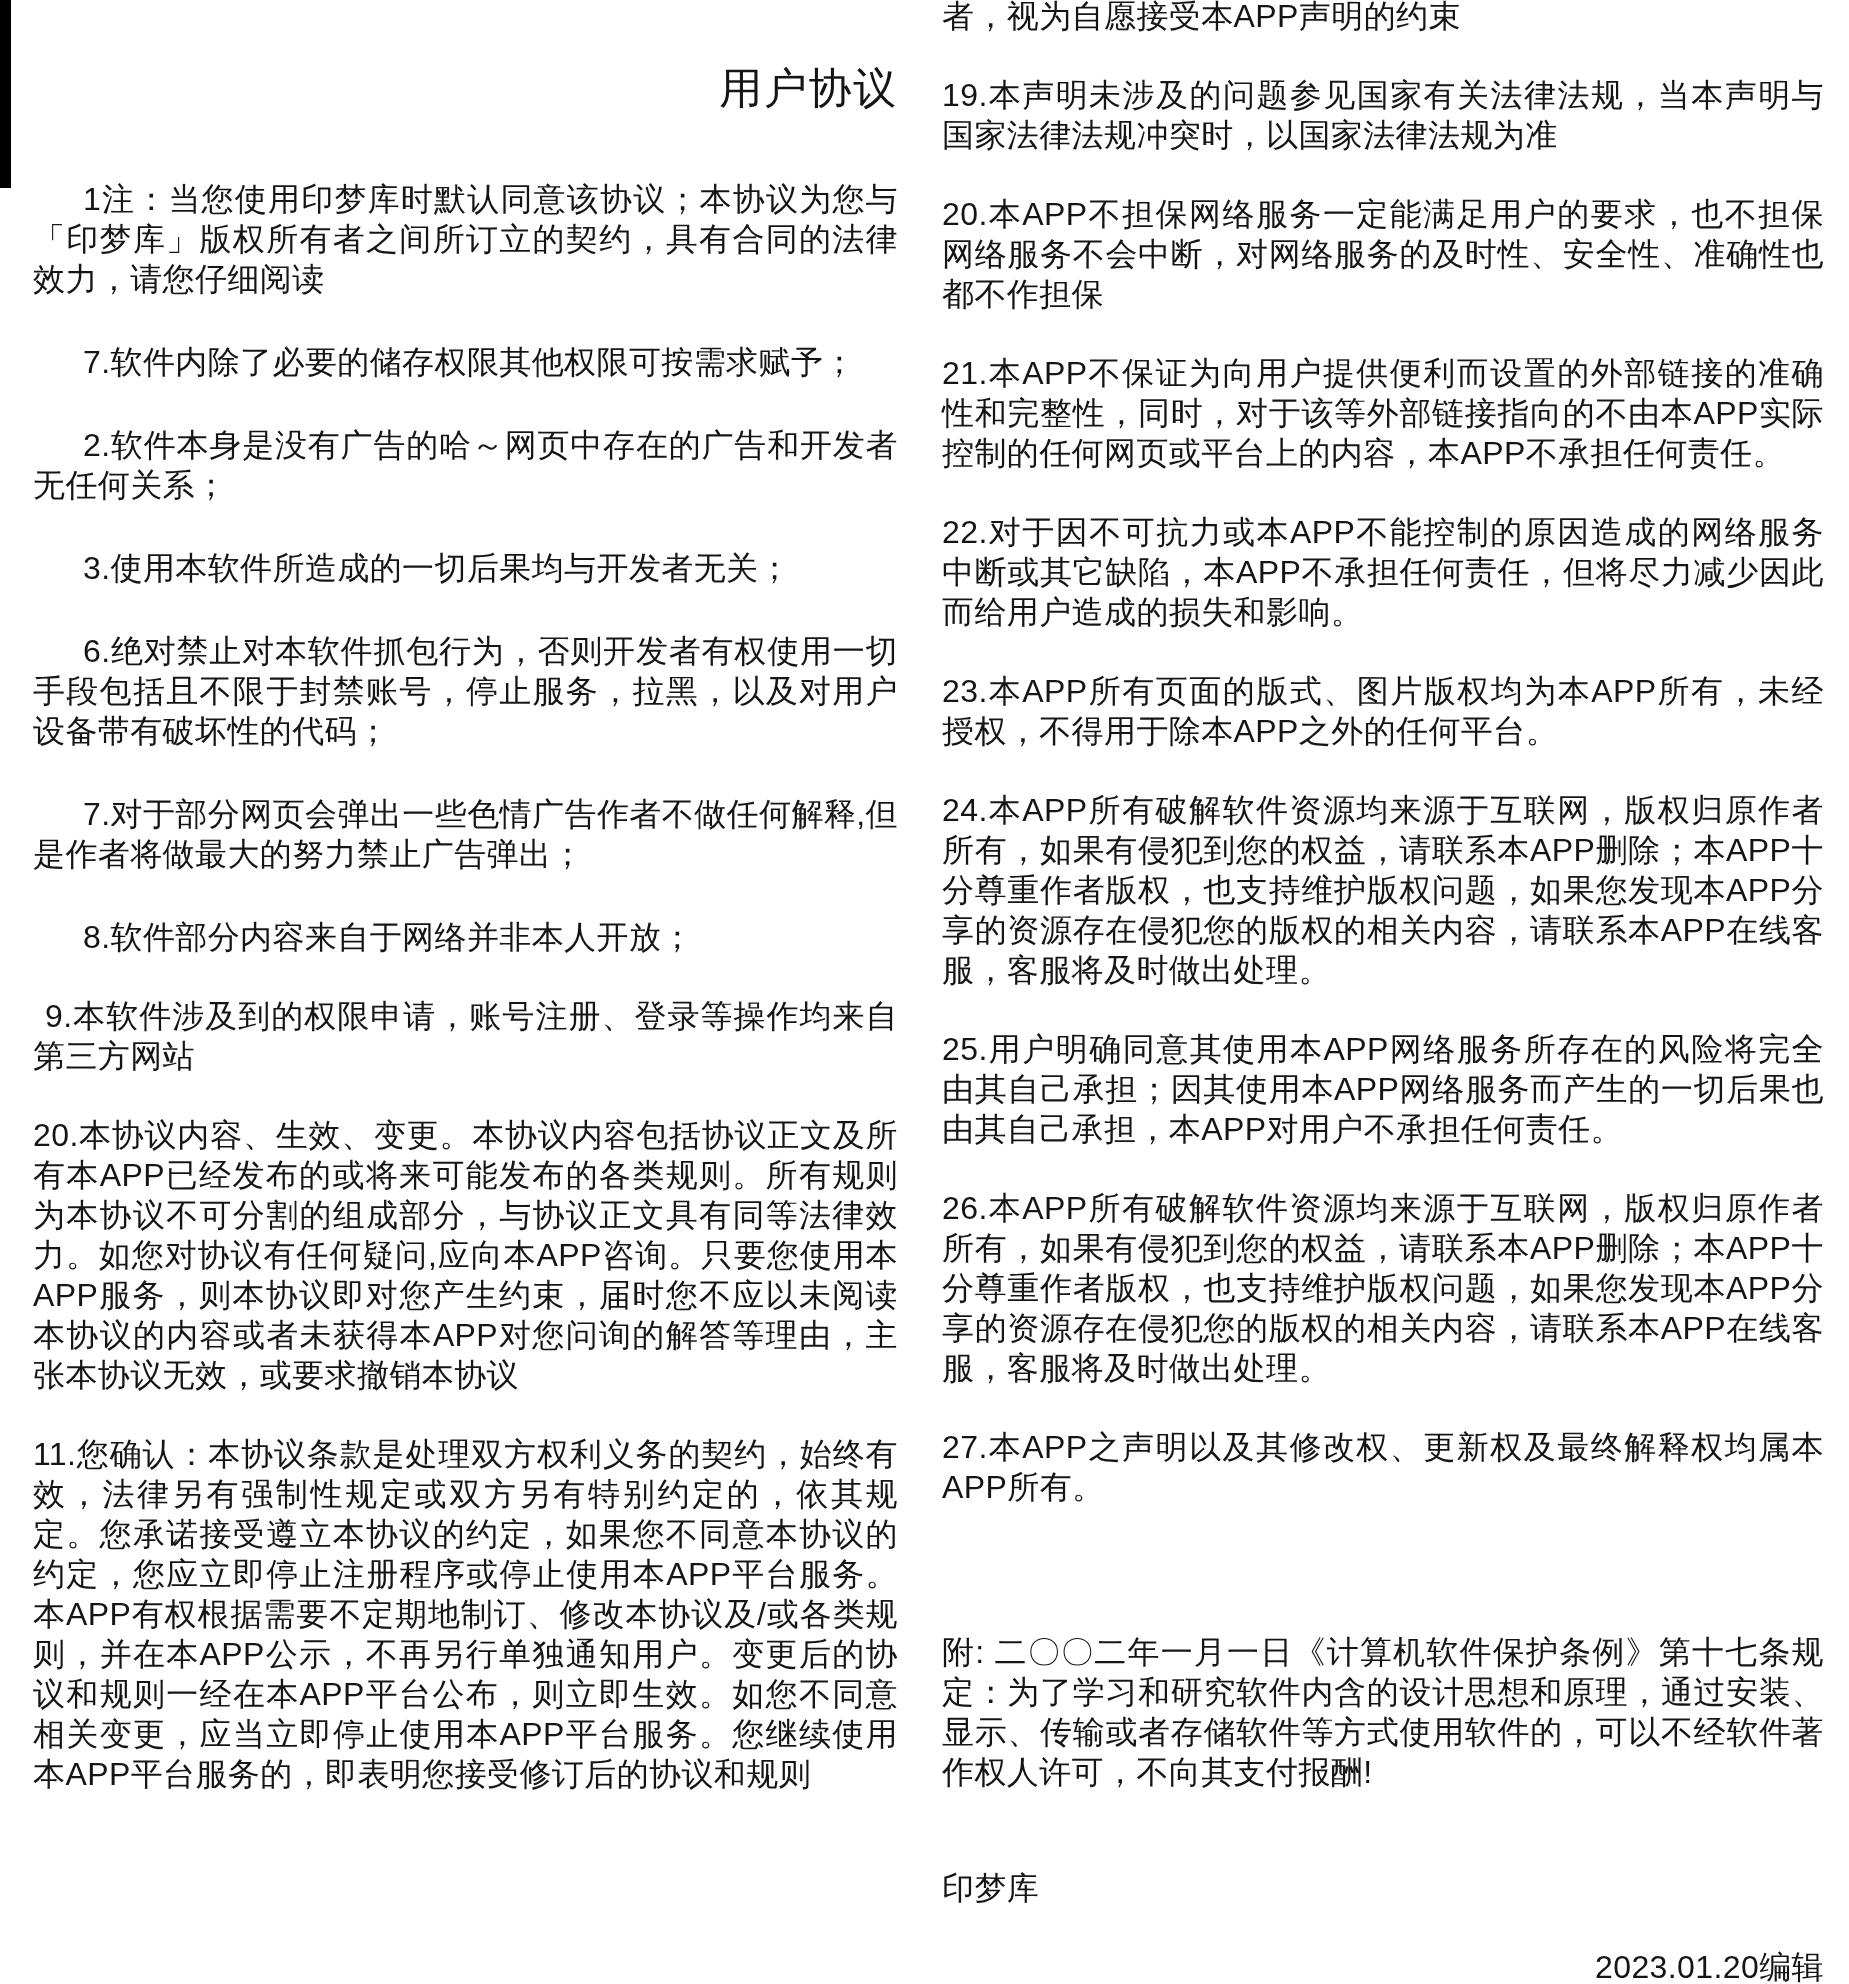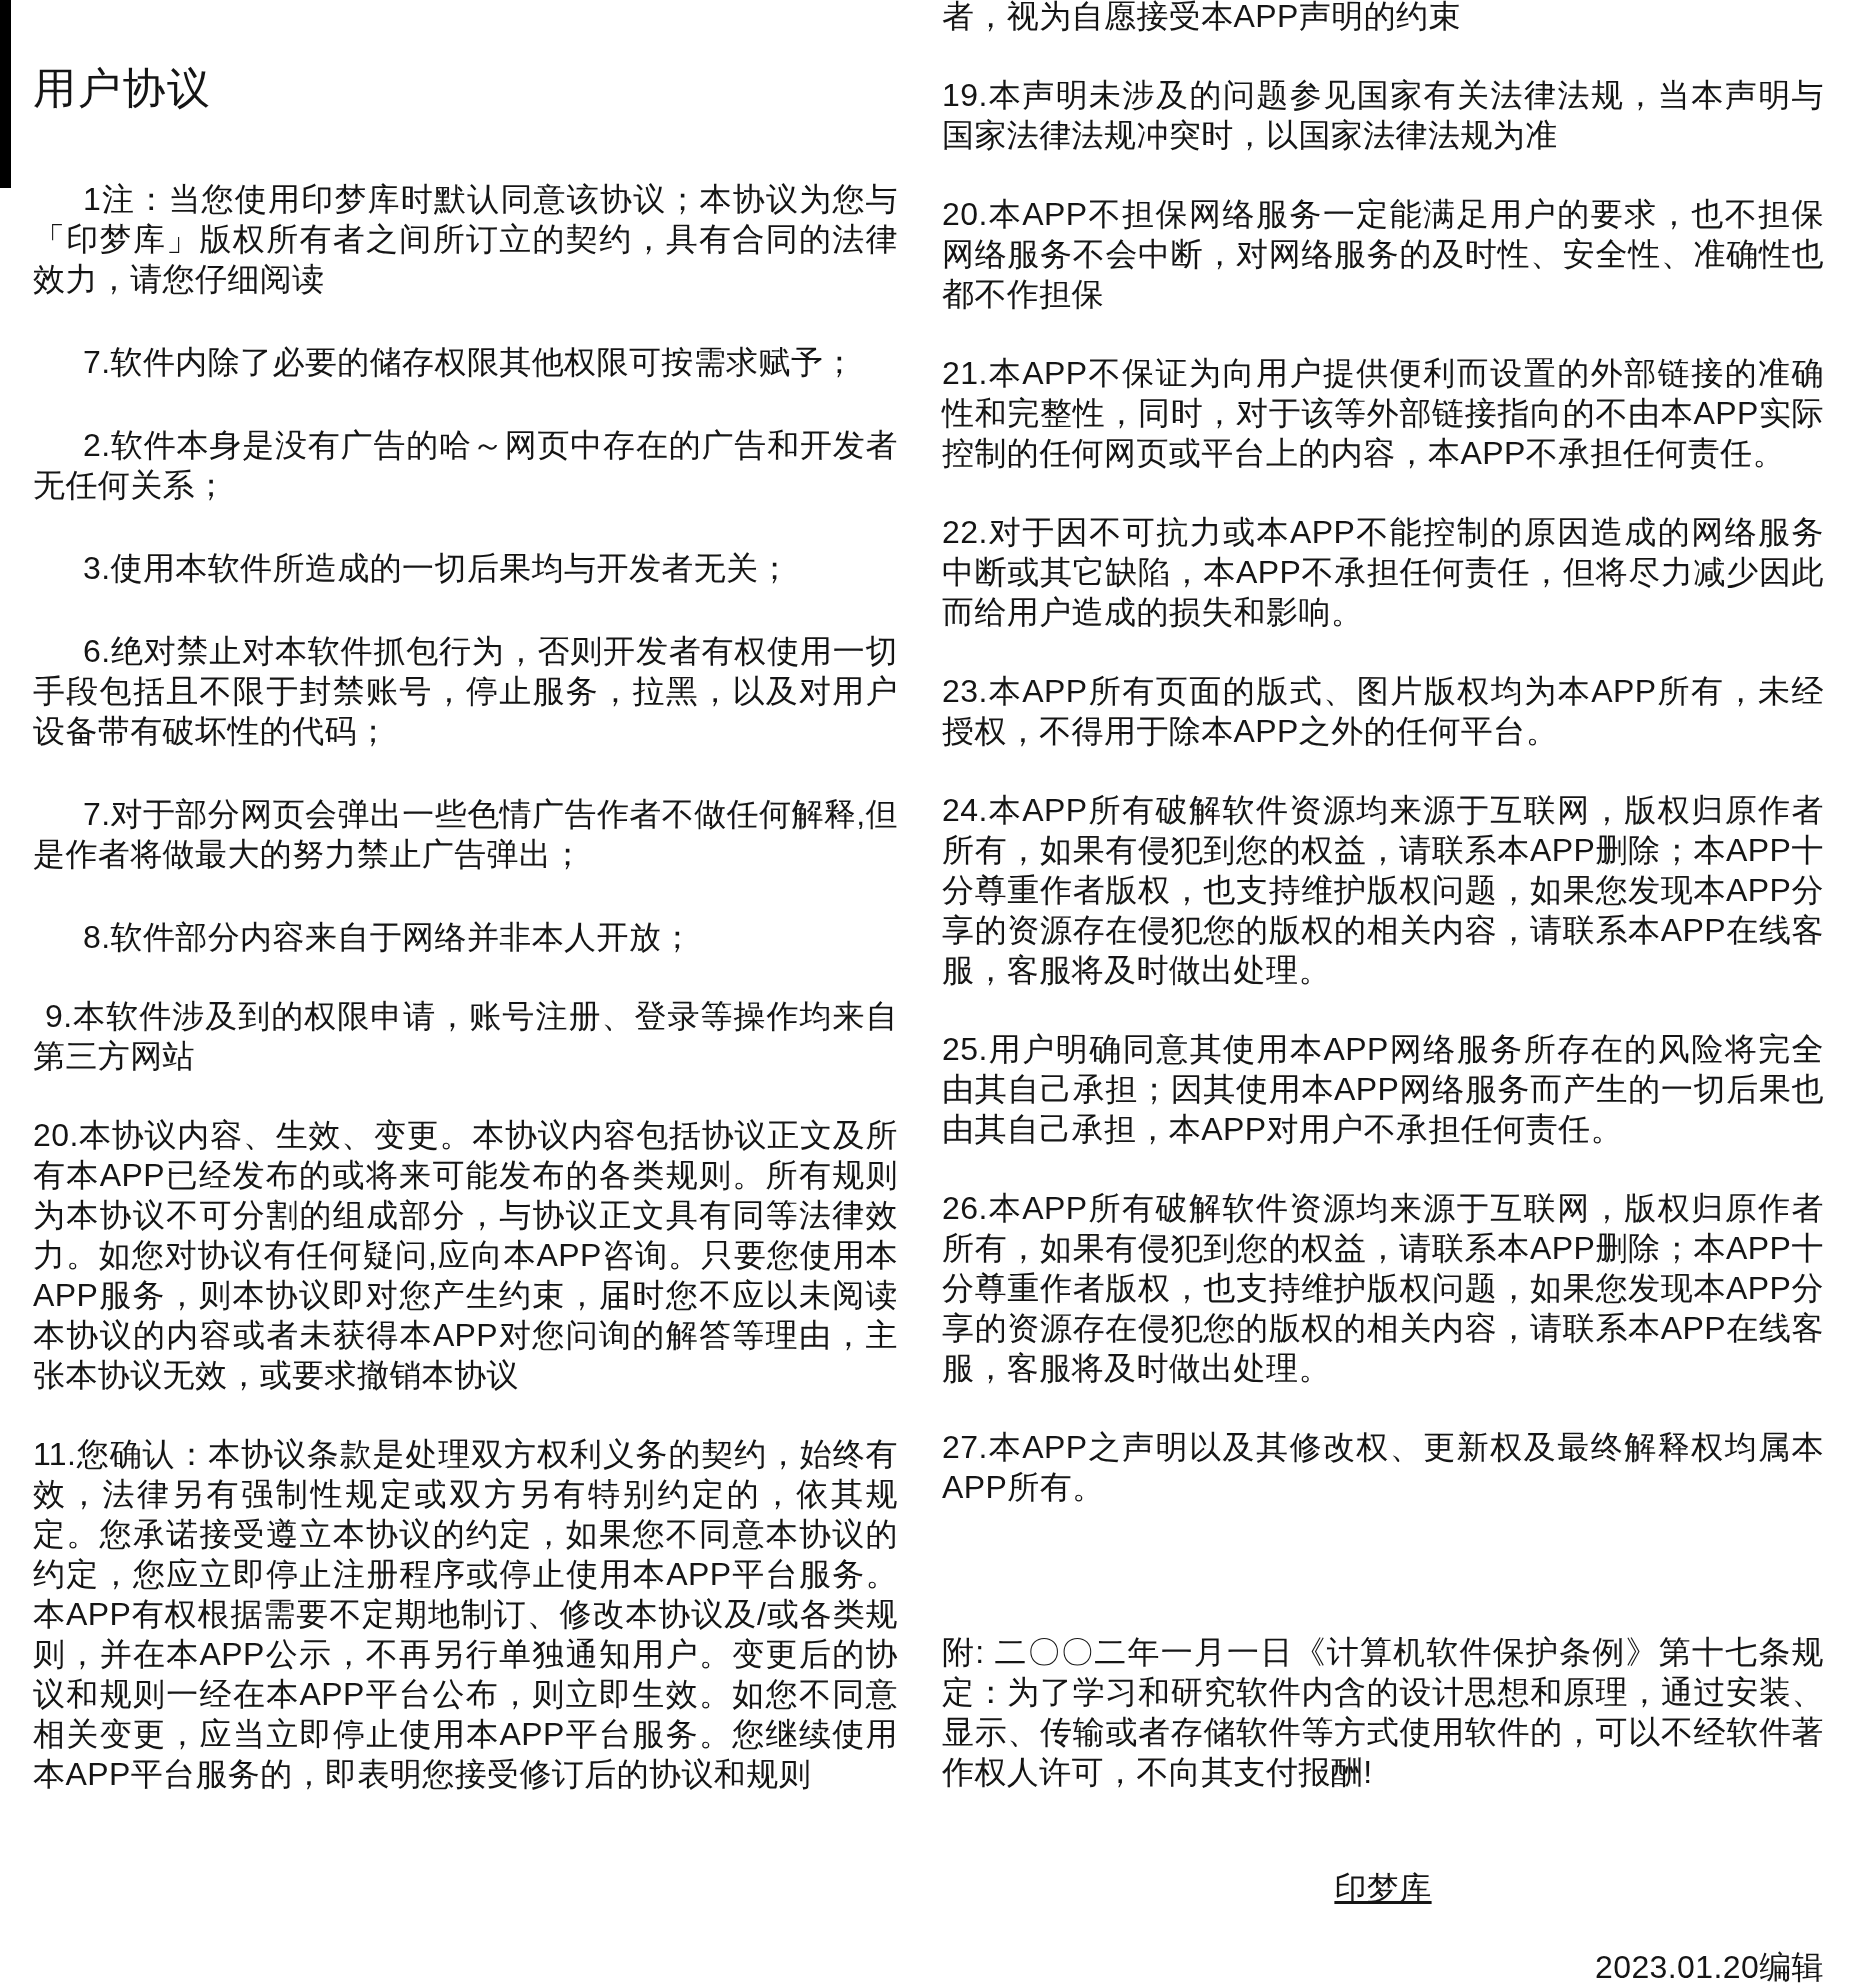--- a/index.html
+++ b/index.html
@@ -37,34 +37,33 @@
   }
   .col-right {
     left: 942px;
     width: 882px;
     top: -4.3px;
   }
   h1.doc-title {
     font-size: 43px;
     line-height: 53px;
     font-weight: 400;
-    text-align: left;
+    text-align: right;
     margin: 62px 0 64px 0;
     letter-spacing: 1.7px;
   }
   p {
     margin: 0 0 39px 0;
   }
   .ind-lg { text-indent: 50px; margin-top: 43px; }
   .ind-sm { text-indent: 12px; }
   .appendix { margin-top: 125px; }
   .signature {
     margin-top: 76px;
-    text-align: center;
-    text-decoration: underline;
+    text-align: left;
   }
   .edit-date {
     text-align: right;
   }
 </style>
 </head>
 <body>
 
 <div class="page">
 

